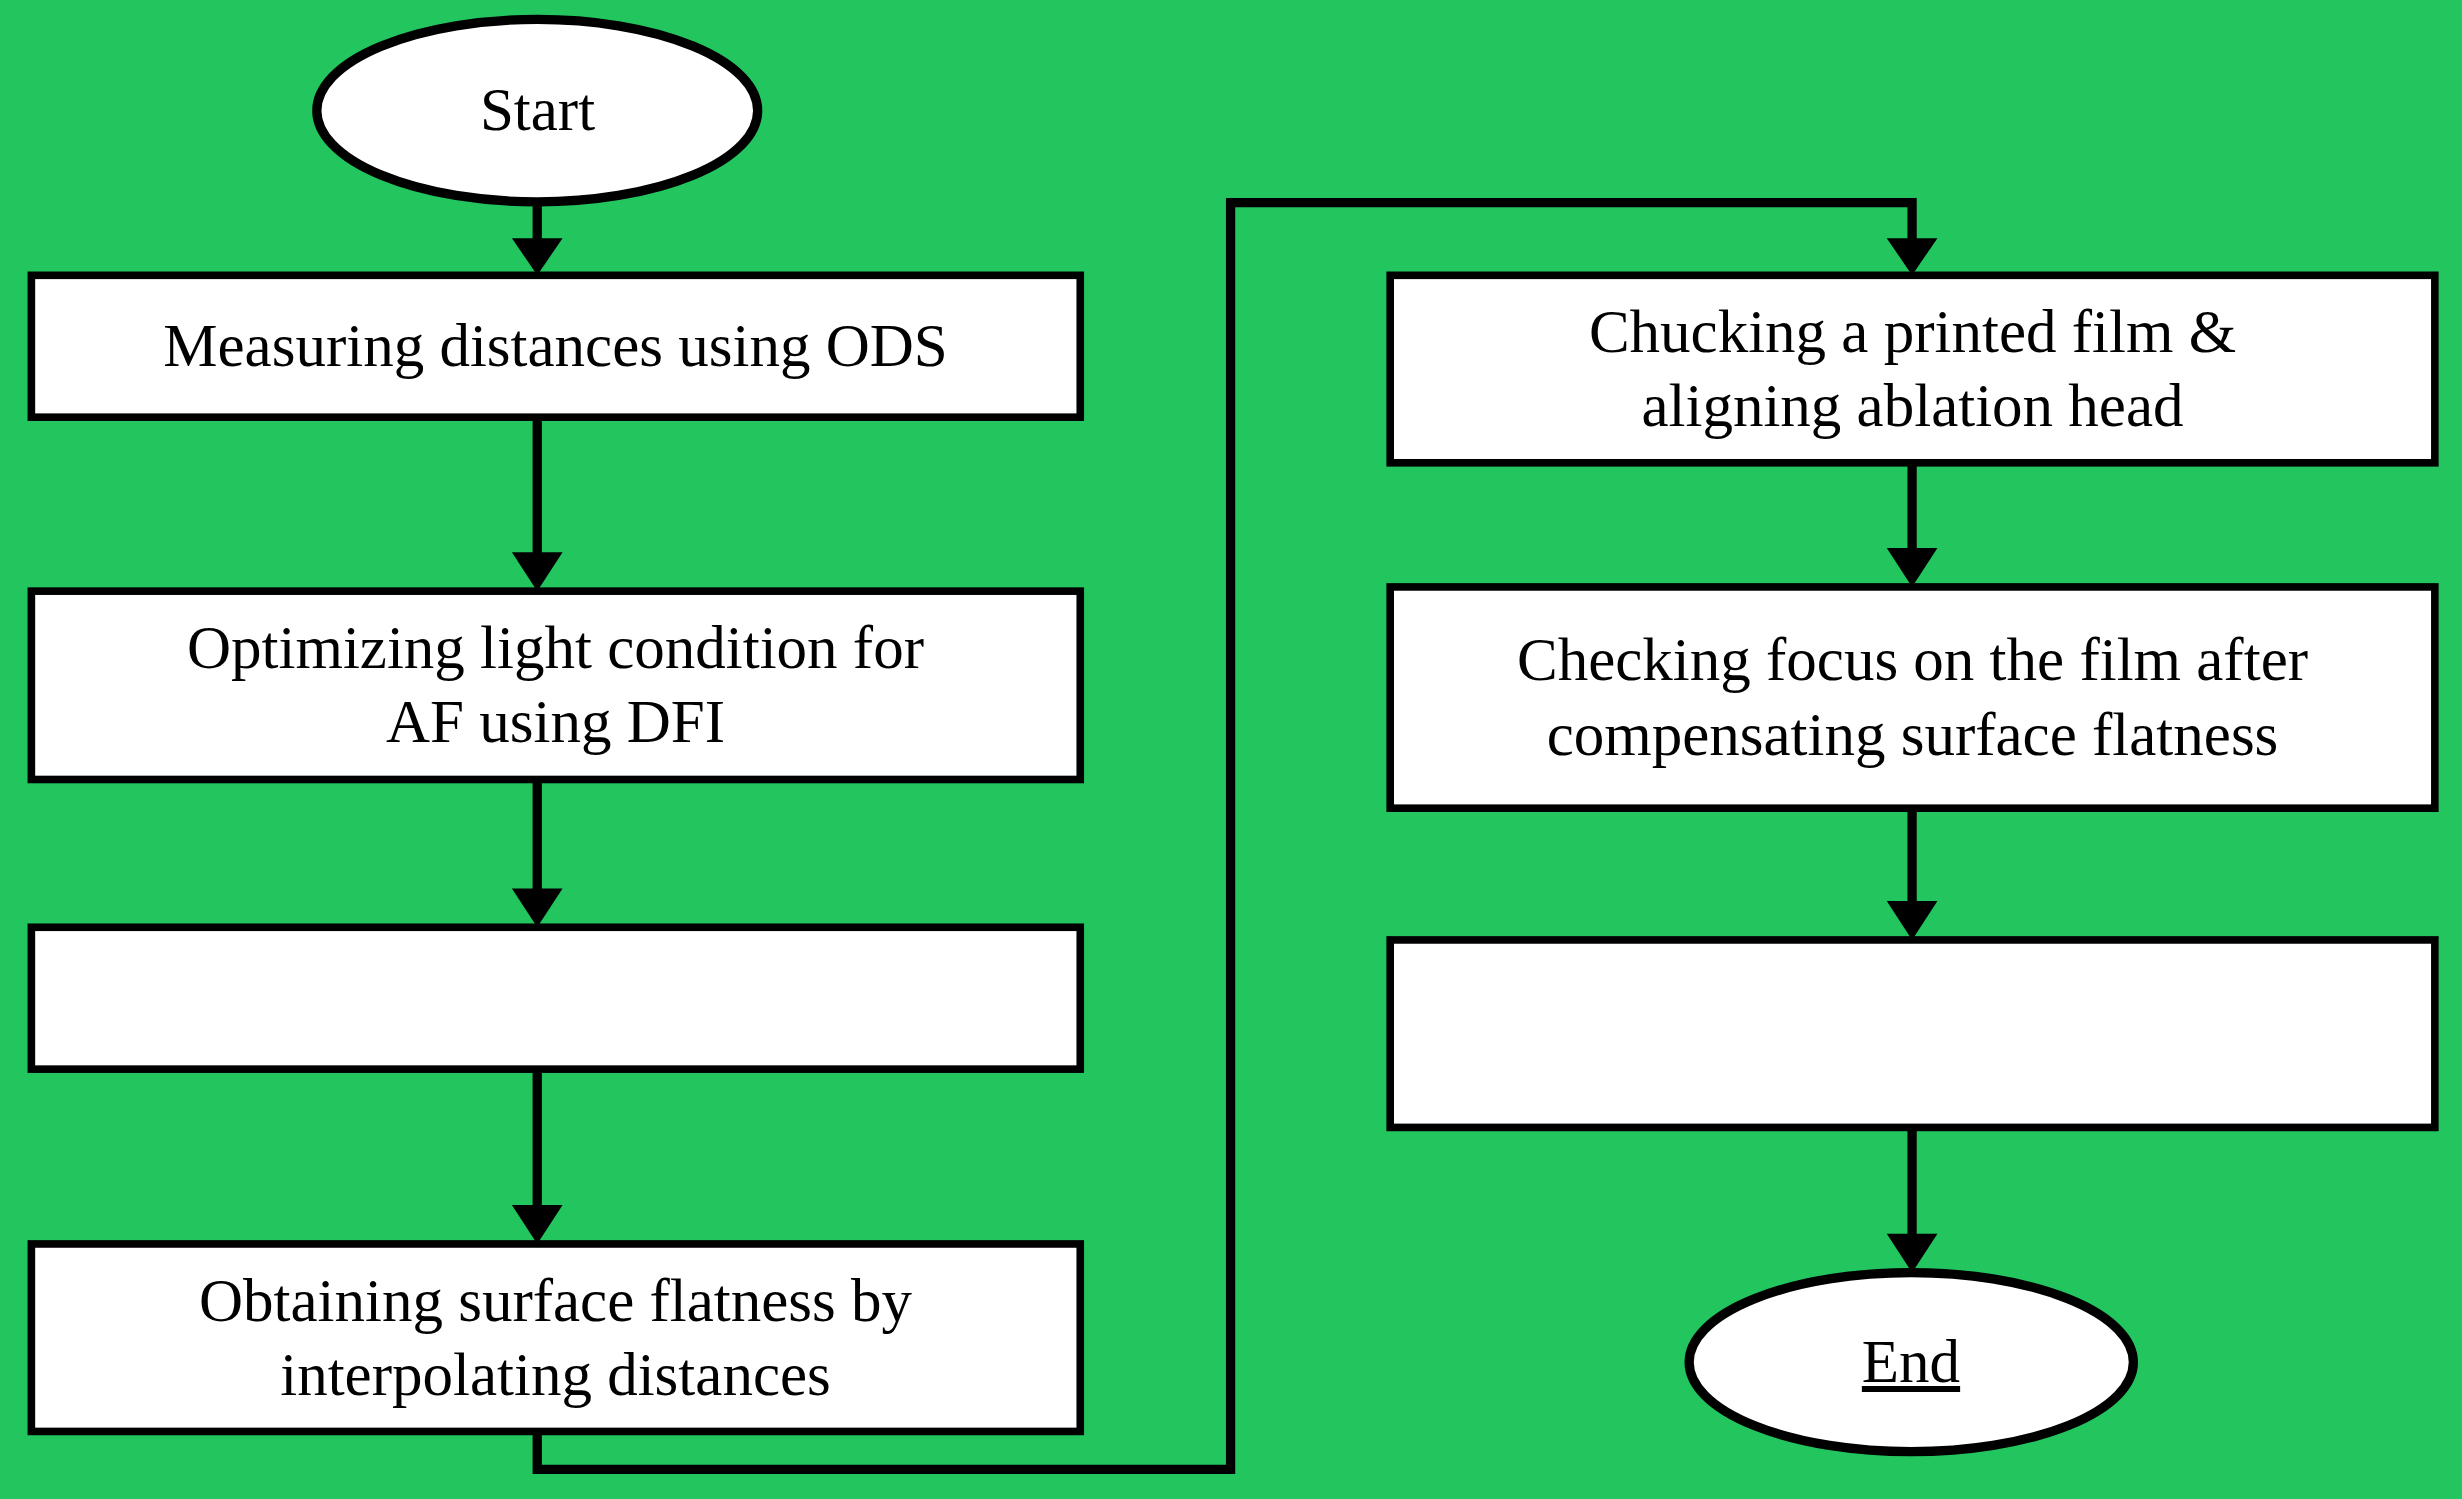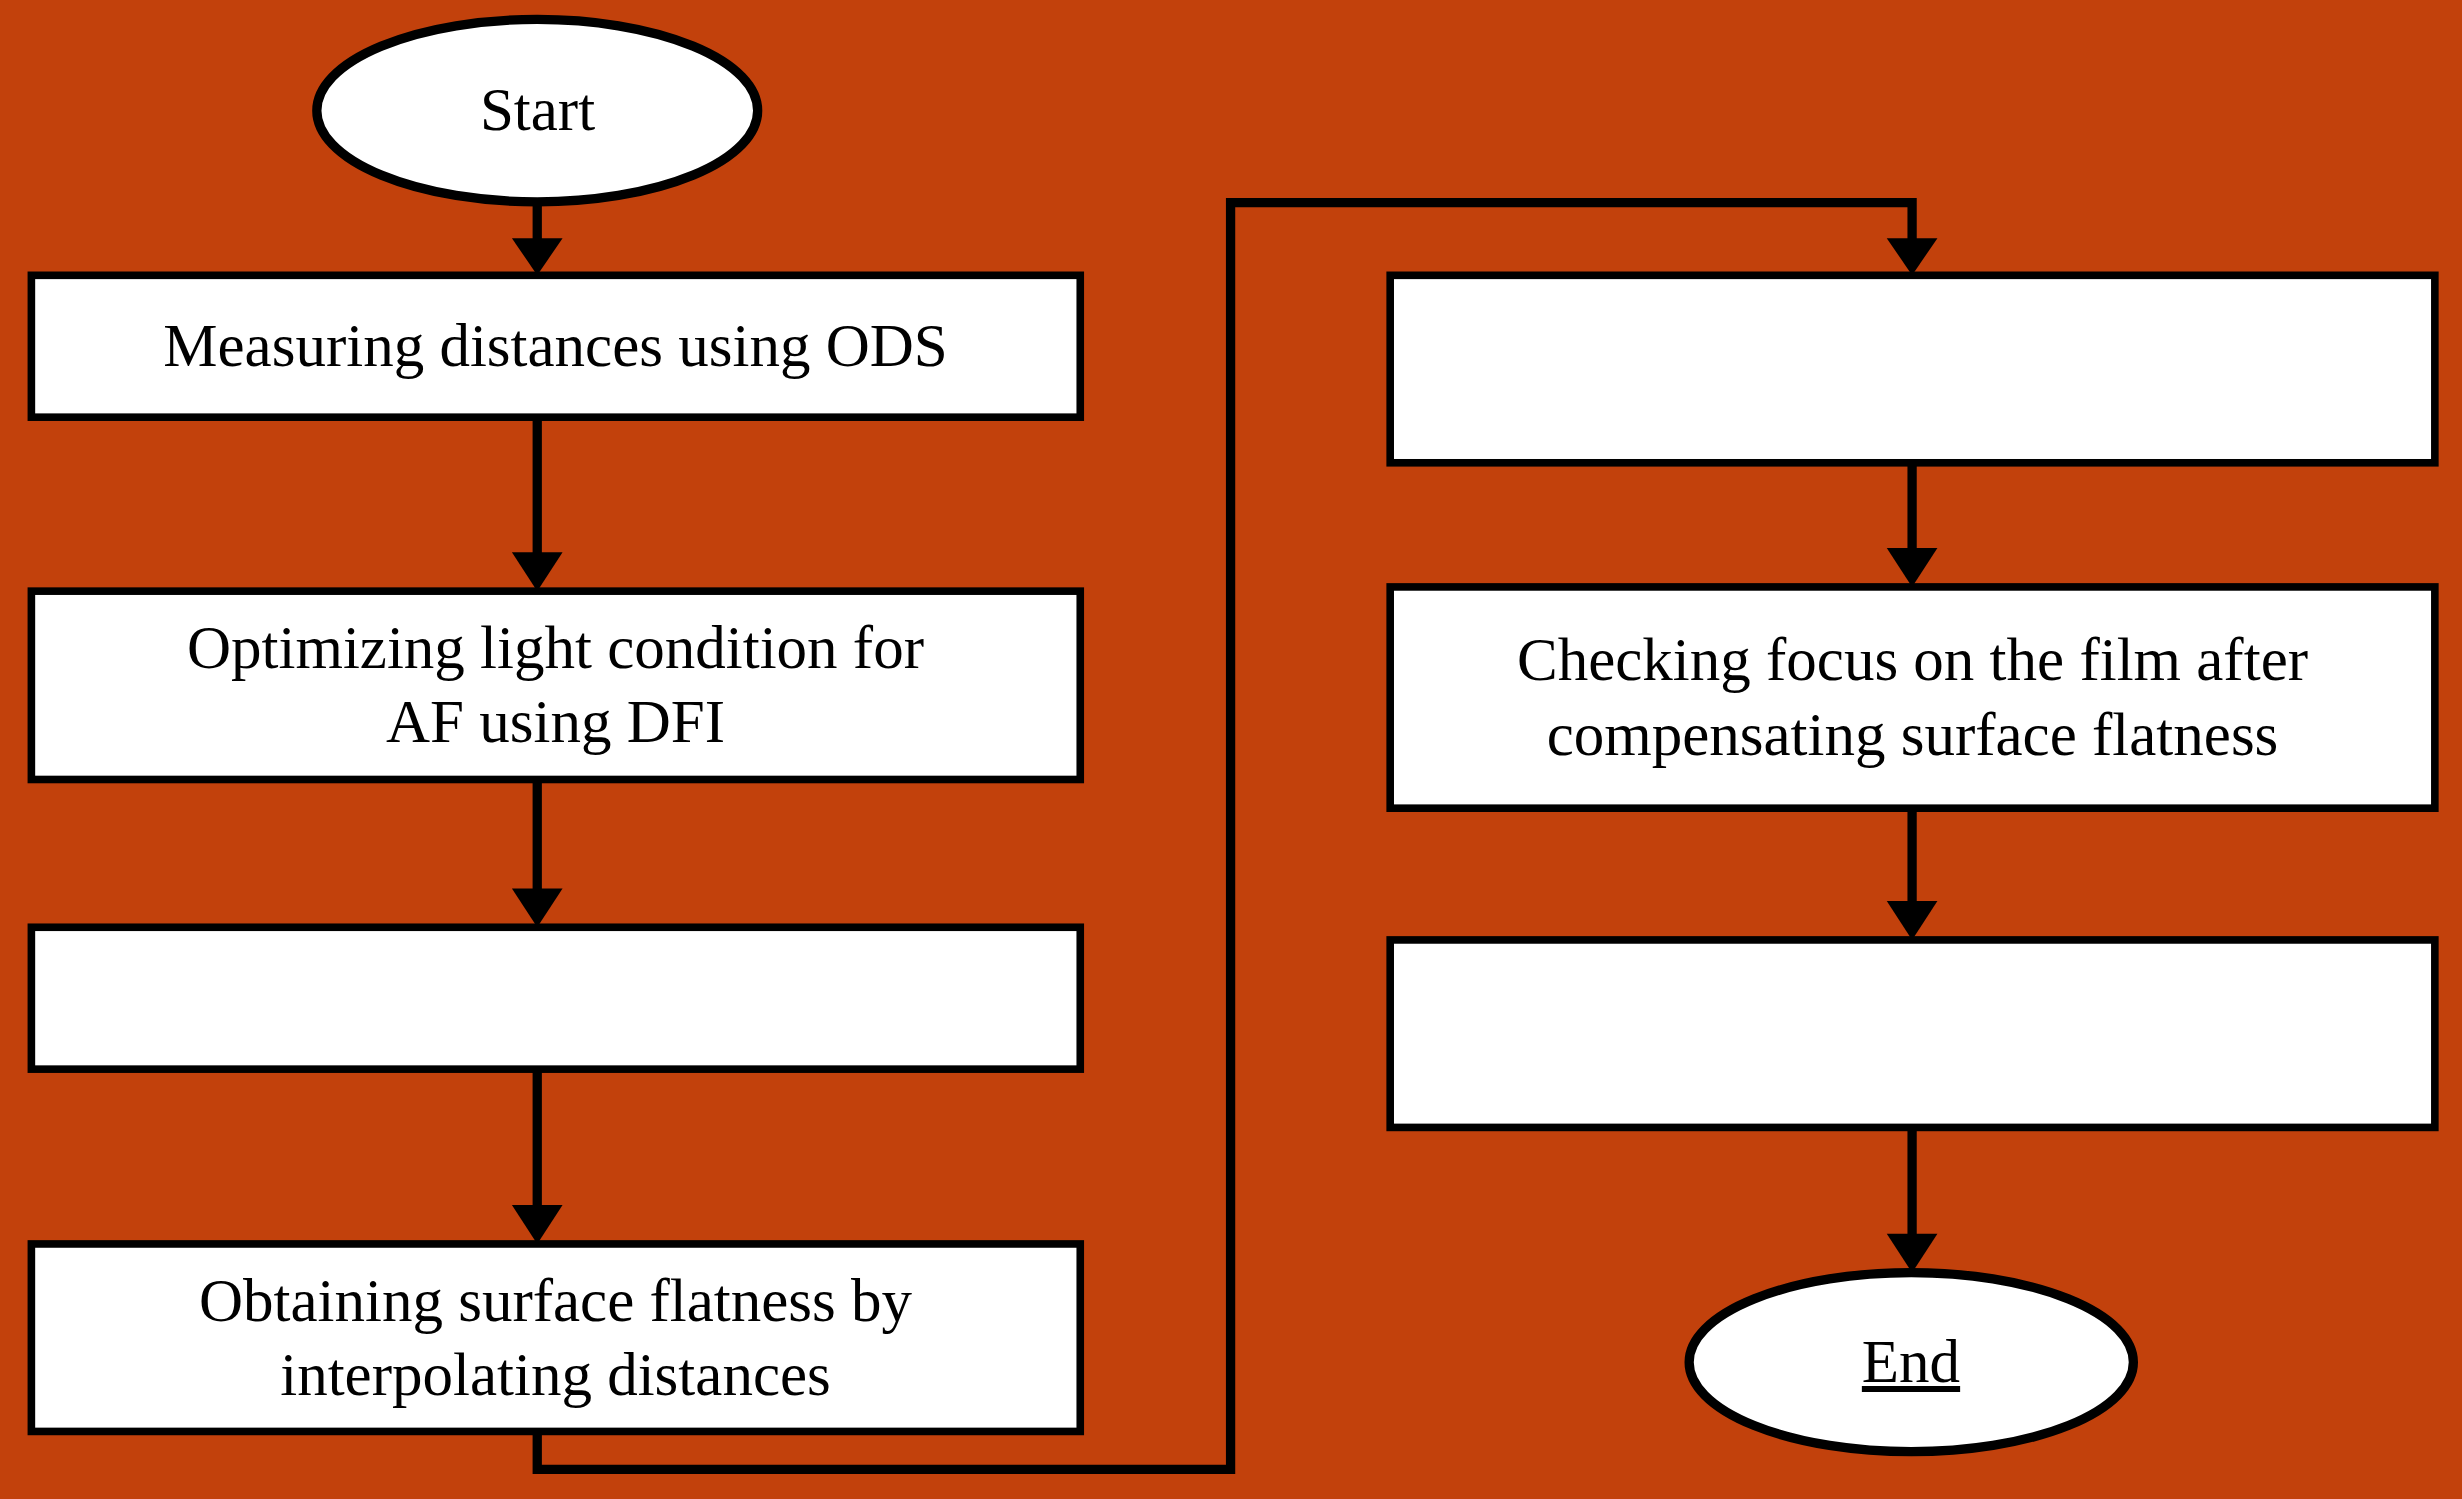--- a/index.html
+++ b/index.html
@@ -4,21 +4,21 @@
 <style>
   html, body {
     margin: 0;
     padding: 0;
     background: #ffffff;
   }
   #page {
     position: relative;
     width: 2462px;
     height: 1499px;
-    background: #c2410c;
+    background: #22c55e;
     overflow: hidden;
     font-family: "Liberation Serif", "DejaVu Serif", serif;
   }
   svg.flow {
     position: absolute;
     top: 0;
     left: 0;
     width: 2462px;
     height: 1499px;
     display: block;
@@ -131,20 +131,22 @@
 
   <div class="node-label lbl-process" style="left:31px; top:275px; width:1049px; height:142px;">Measuring distances using ODS</div>
 
   <div class="node-label lbl-process" style="left:31px; top:591px; width:1049px; height:188px;">Optimizing light condition for
 AF using DFI</div>
 
 
   <div class="node-label lbl-process" style="left:31px; top:1244px; width:1049px; height:188px;">Obtaining surface flatness by
 interpolating distances</div>
 
+  <div class="node-label lbl-process" style="left:1390px; top:275px; width:1045px; height:188px;">Chucking a printed film &amp;
+aligning ablation head</div>
 
   <div class="node-label lbl-process" style="left:1390px; top:587px; width:1045px; height:221px;">Checking focus on the film after
 compensating surface flatness</div>
 
 
   <div class="node-label lbl-terminal" style="left:1689px; top:1273px; width:444px; height:179px;text-decoration:underline;">End</div>
 
 </div>
 
 

